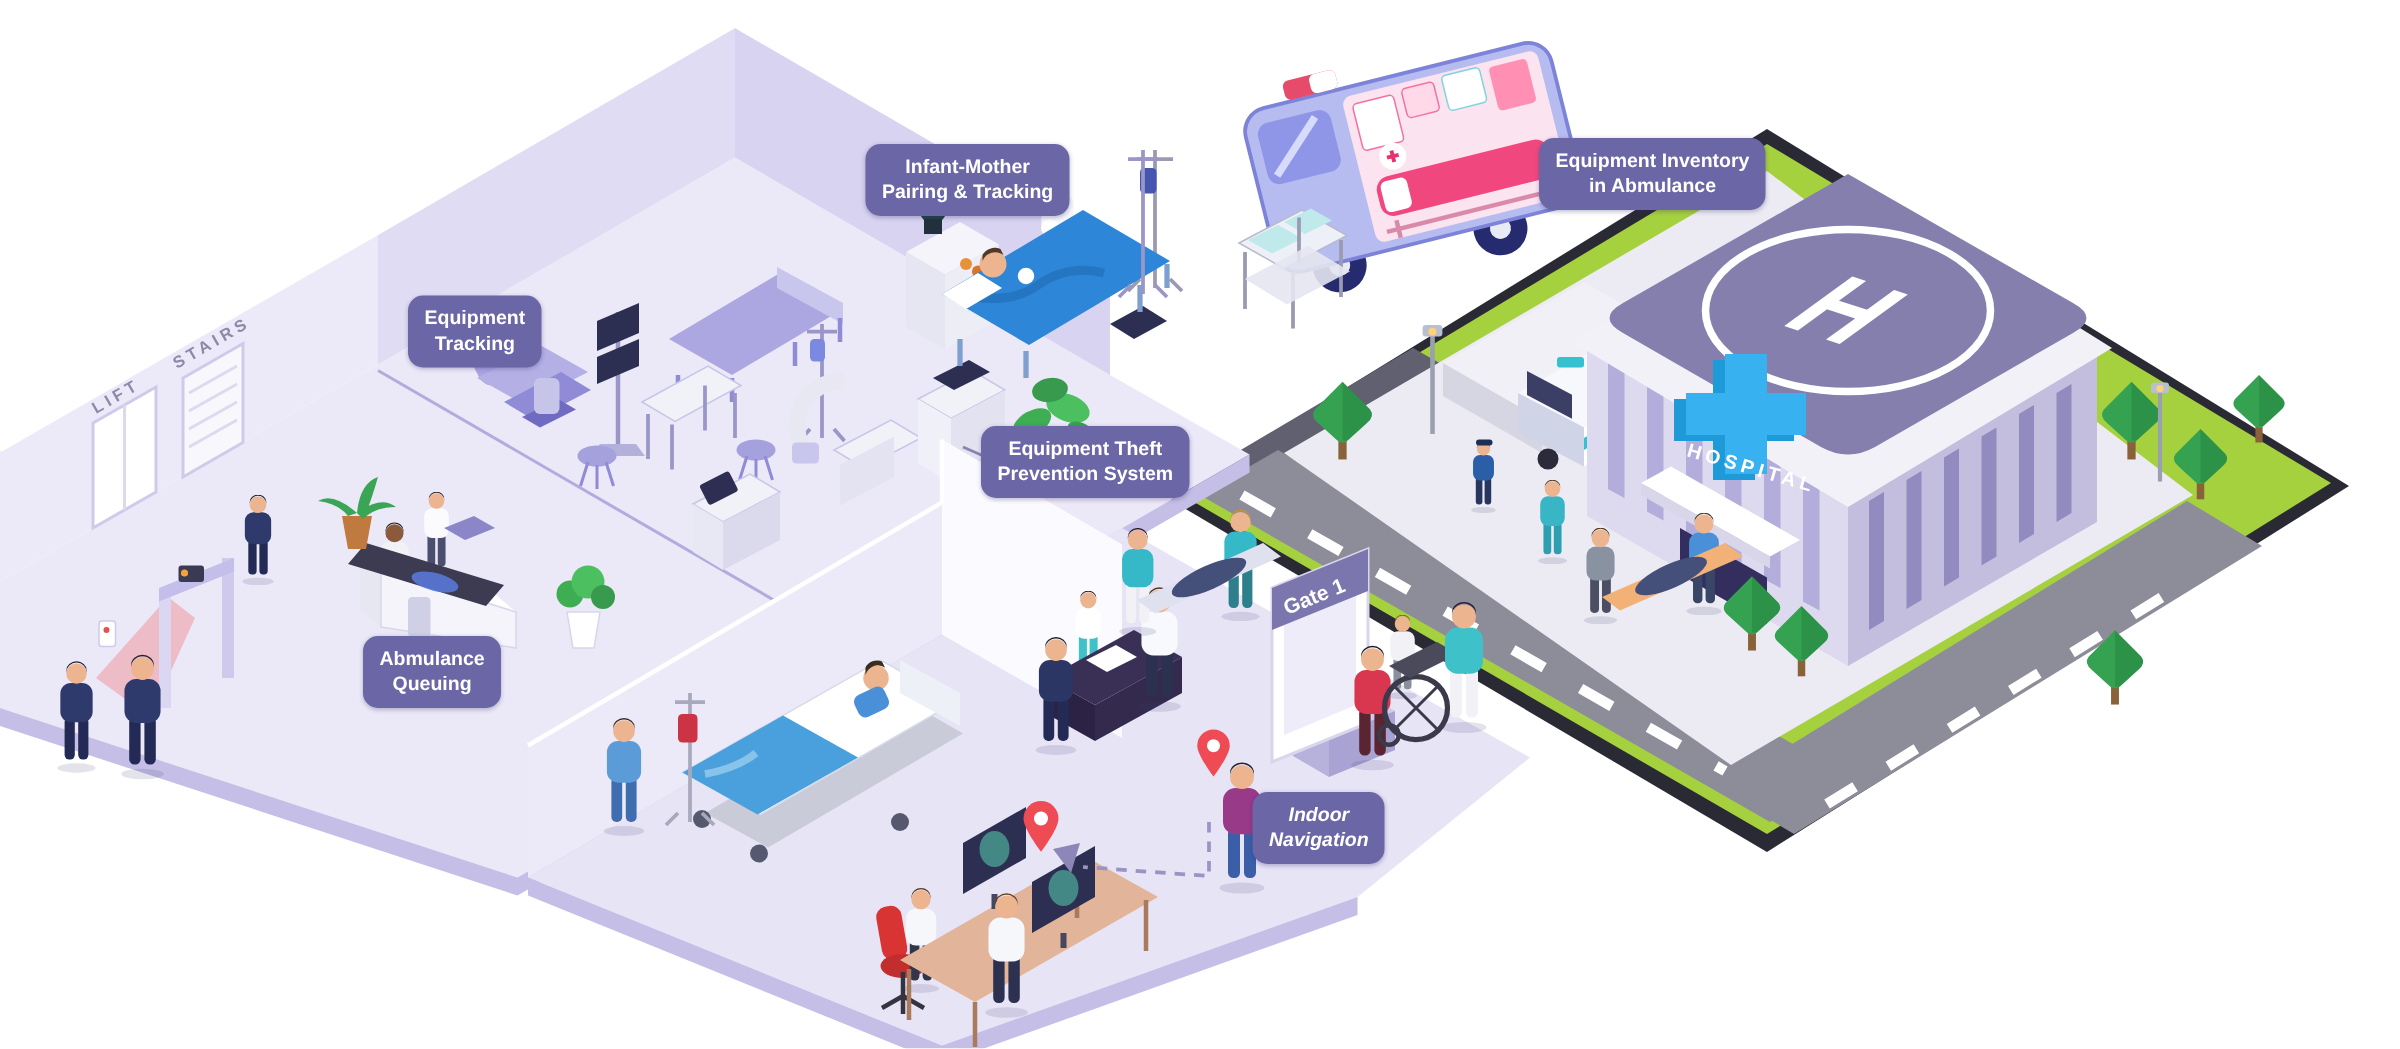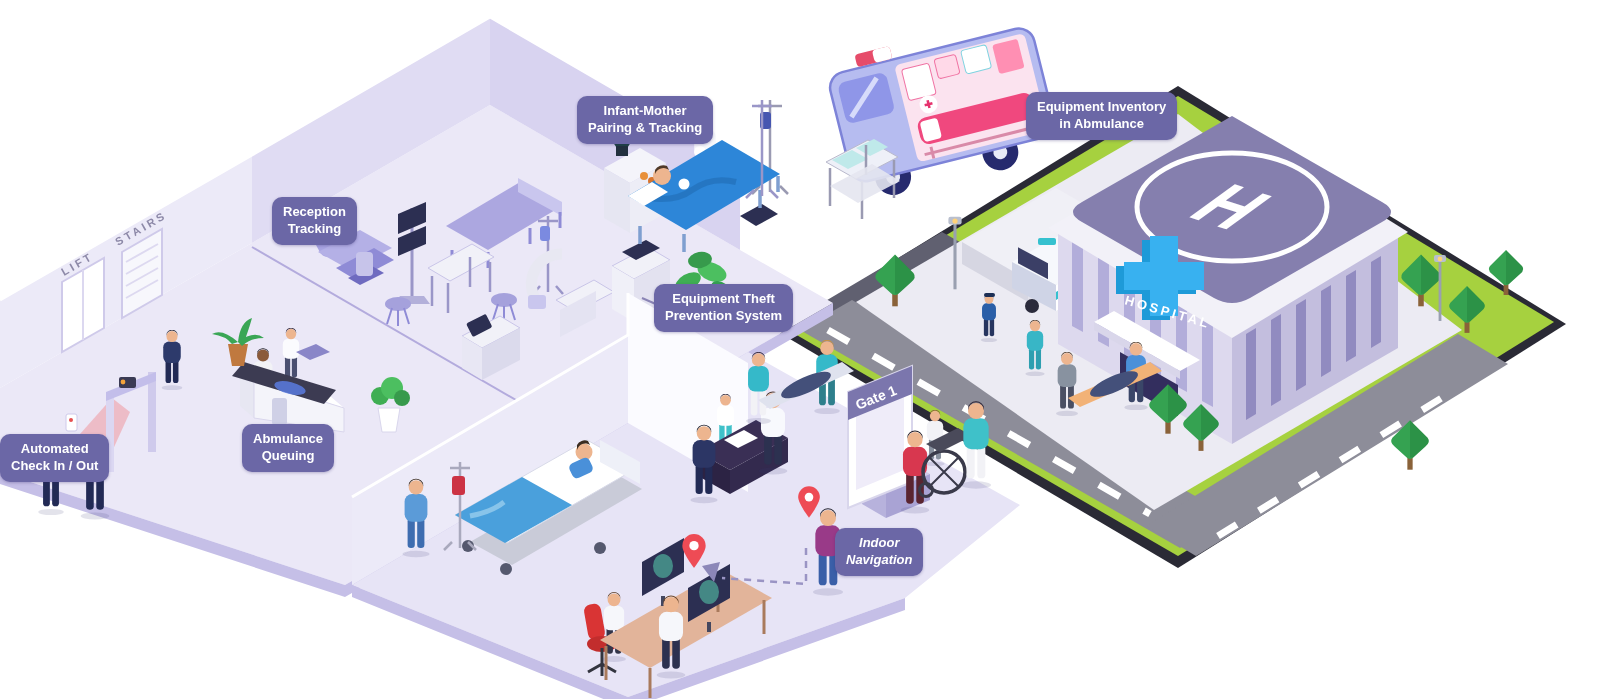--- a/index.html
+++ b/index.html
@@ -418,25 +418,23 @@
       <use href="#person" x="922" y="410" width="26" height="56" style="--shirt:#f2f2f6;--pants:#88909e;--hair:#8a6239"></use>
       <circle cx="944" cy="472" r="21" fill="none" stroke="#3a3a4a" stroke-width="3.5"></circle>
       <path d="M930,458 L958,486 M930,486 L958,458" stroke="#3a3a4a" stroke-width="2"></path>
       <circle cx="926" cy="490" r="6.5" fill="none" stroke="#3a3a4a" stroke-width="3"></circle>
       <polygon points="926,444 958,428 972,436 940,452" fill="#4a4a5a"></polygon>
       <use href="#person" x="956" y="400" width="40" height="90" style="--shirt:#3fc1c9;--pants:#f2f2f6;--hair:#2c2030"></use>
     </g>
   </g>
 </svg>
 
-<div class="pill" style="left:0px;top:434px;">Automated
-Check In / Out</div>
 <div class="pill" style="left:242px;top:424px;">Abmulance
 Queuing</div>
-<div class="pill" style="left:272px;top:197px;">Reception
+<div class="pill" style="left:272px;top:197px;">Equipment
 Tracking</div>
 <div class="pill" style="left:577px;top:96px;">Infant-Mother
 Pairing &amp; Tracking</div>
 <div class="pill" style="left:654px;top:284px;">Equipment Theft
 Prevention System</div>
 <div class="pill" style="left:1026px;top:92px;">Equipment Inventory
 in Abmulance</div>
 <div class="pill" style="left:835px;top:528px;font-style:italic;">Indoor
 Navigation</div>
 

